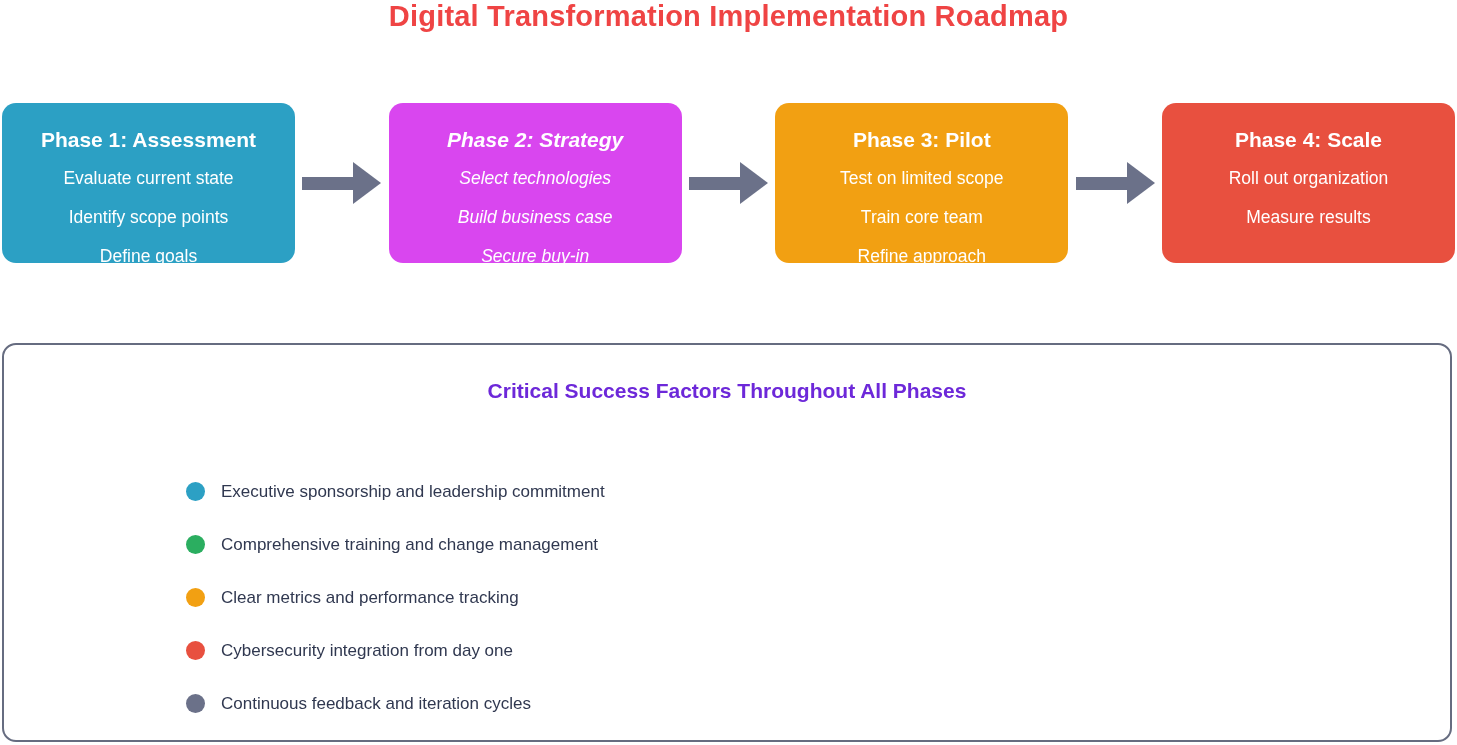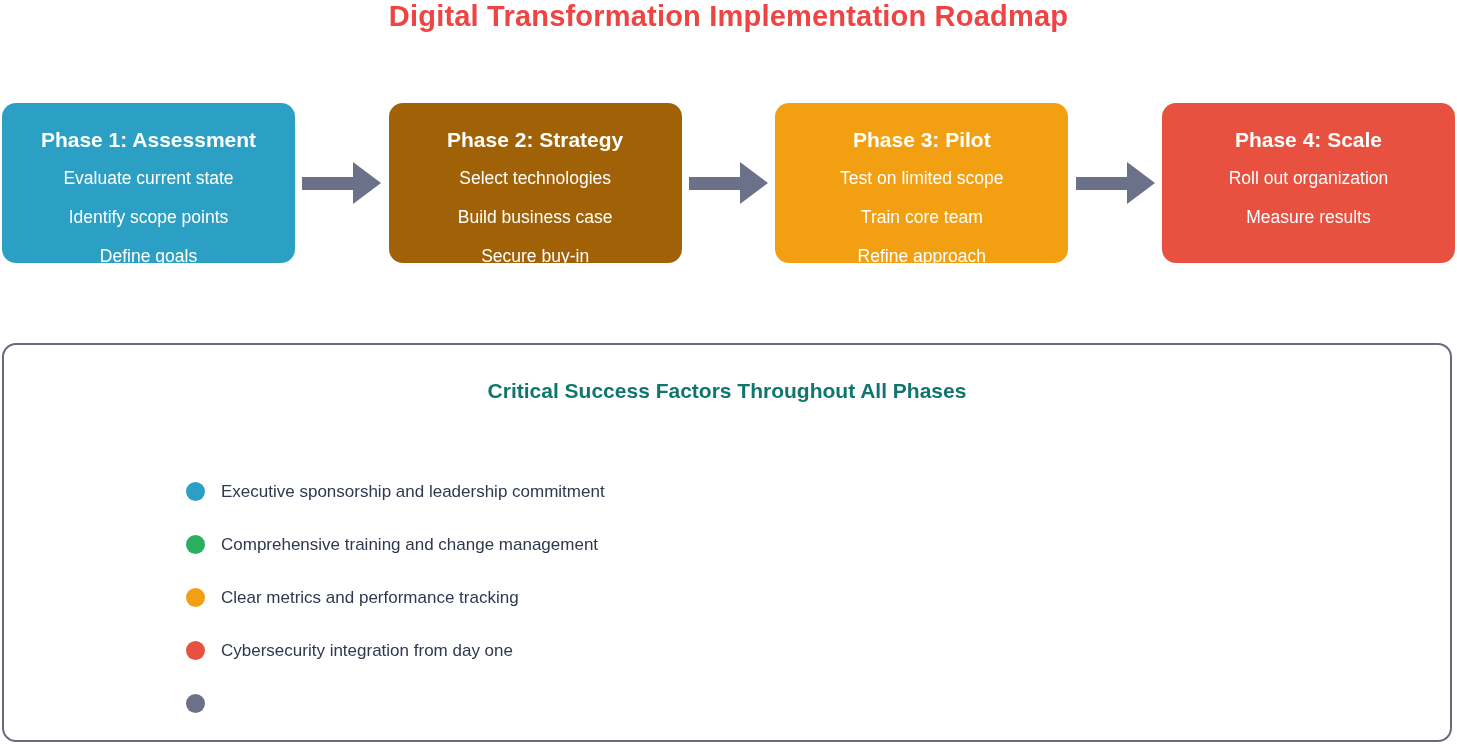--- a/index.html
+++ b/index.html
@@ -98,21 +98,21 @@
     border: 2px solid #666C80;
     border-radius: 14px;
     background: transparent;
   }
   .panel-title {
     margin: 33px 0 0 0;
     text-align: center;
     font-size: 21px;
     line-height: 25px;
     font-weight: bold;
-    color: #0f766e;
+    color: #6d28d9;
   }
   .factor-list {
     list-style: none;
     margin: 79px 0 0 0;
     padding: 0 0 0 182px;
   }
   .factor {
     display: flex;
     align-items: center;
     margin-bottom: 34px;
@@ -144,21 +144,21 @@
       <p class="phase-item">Evaluate current state</p>
       <p class="phase-item">Identify scope points</p>
       <p class="phase-item">Define goals</p>
     </div>
 
     <div class="arrow">
       <div class="shaft" style="background-color: rgb(107, 113, 137);"></div>
       <div class="head" style="border-left-color: rgb(107, 113, 137);"></div>
     </div>
 
-    <div class="phase-card" style="background-color: #a16207;">
+    <div class="phase-card" style="background-color: #d946ef; font-style: italic;">
       <h2 class="phase-title">Phase 2: Strategy</h2>
       <p class="phase-item">Select technologies</p>
       <p class="phase-item">Build business case</p>
       <p class="phase-item">Secure buy-in</p>
     </div>
 
     <div class="arrow">
       <div class="shaft" style="background-color: rgb(107, 113, 137);"></div>
       <div class="head" style="border-left-color: rgb(107, 113, 137);"></div>
     </div>
@@ -197,17 +197,18 @@
       <li class="factor">
         <span class="dot" style="background-color: rgb(242, 160, 18);"></span>
         <span class="factor-label">Clear metrics and performance tracking</span>
       </li>
       <li class="factor">
         <span class="dot" style="background-color: rgb(232, 80, 63);"></span>
         <span class="factor-label">Cybersecurity integration from day one</span>
       </li>
       <li class="factor">
         <span class="dot" style="background-color: rgb(107, 113, 137);"></span>
+        <span class="factor-label">Continuous feedback and iteration cycles</span>
       </li>
     </ul>
   </div>
 
 </div>
 
 </body></html>

